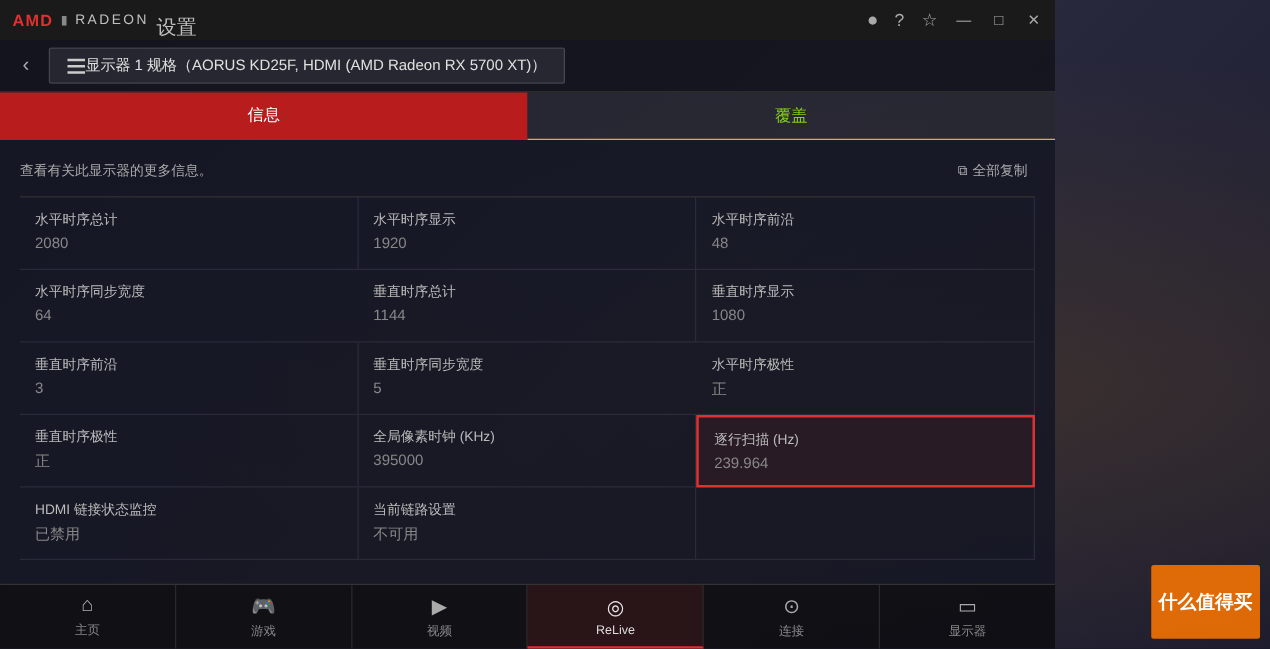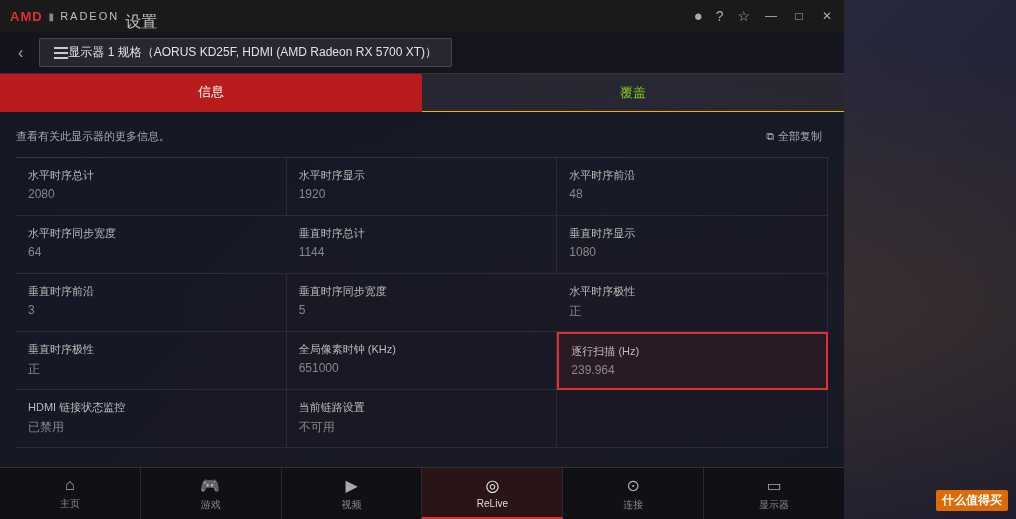--- a/index.html
+++ b/index.html
@@ -271,23 +271,23 @@
     }
     .bottom-nav-item.active .nav-label { color: #ddd; }
 
     
     .watermark {
       position: absolute;
       bottom: 8px;
       right: 8px;
       background: rgba(255,120,0,0.85);
       color: #fff;
-      font-size: 12px;
+      font-size: 15px;
       font-weight: bold;
-      padding: 2px 6px;
+      padding: 20px 6px;
       border-radius: 2px;
       z-index: 10;
       margin-left: 18px;
     }
   </style>
 </head>
 <body>
 
 <div class="bg-overlay"></div>
 
@@ -376,21 +376,21 @@
         <div class="info-cell">
     <div class="cell-label">水平时序极性</div>
     <div class="cell-value">正</div>
   </div>
         <div class="info-cell">
     <div class="cell-label">垂直时序极性</div>
     <div class="cell-value">正</div>
   </div>
         <div class="info-cell">
     <div class="cell-label">全局像素时钟 (KHz)</div>
-    <div class="cell-value">651000</div>
+    <div class="cell-value">395000</div>
   </div>
         <div class="info-cell highlighted">
     <div class="cell-label">逐行扫描 (Hz)</div>
     <div class="cell-value">239.964</div>
   </div>
         <div class="info-cell">
     <div class="cell-label">HDMI 链接状态监控</div>
     <div class="cell-value">已禁用</div>
   </div>
         <div class="info-cell">

